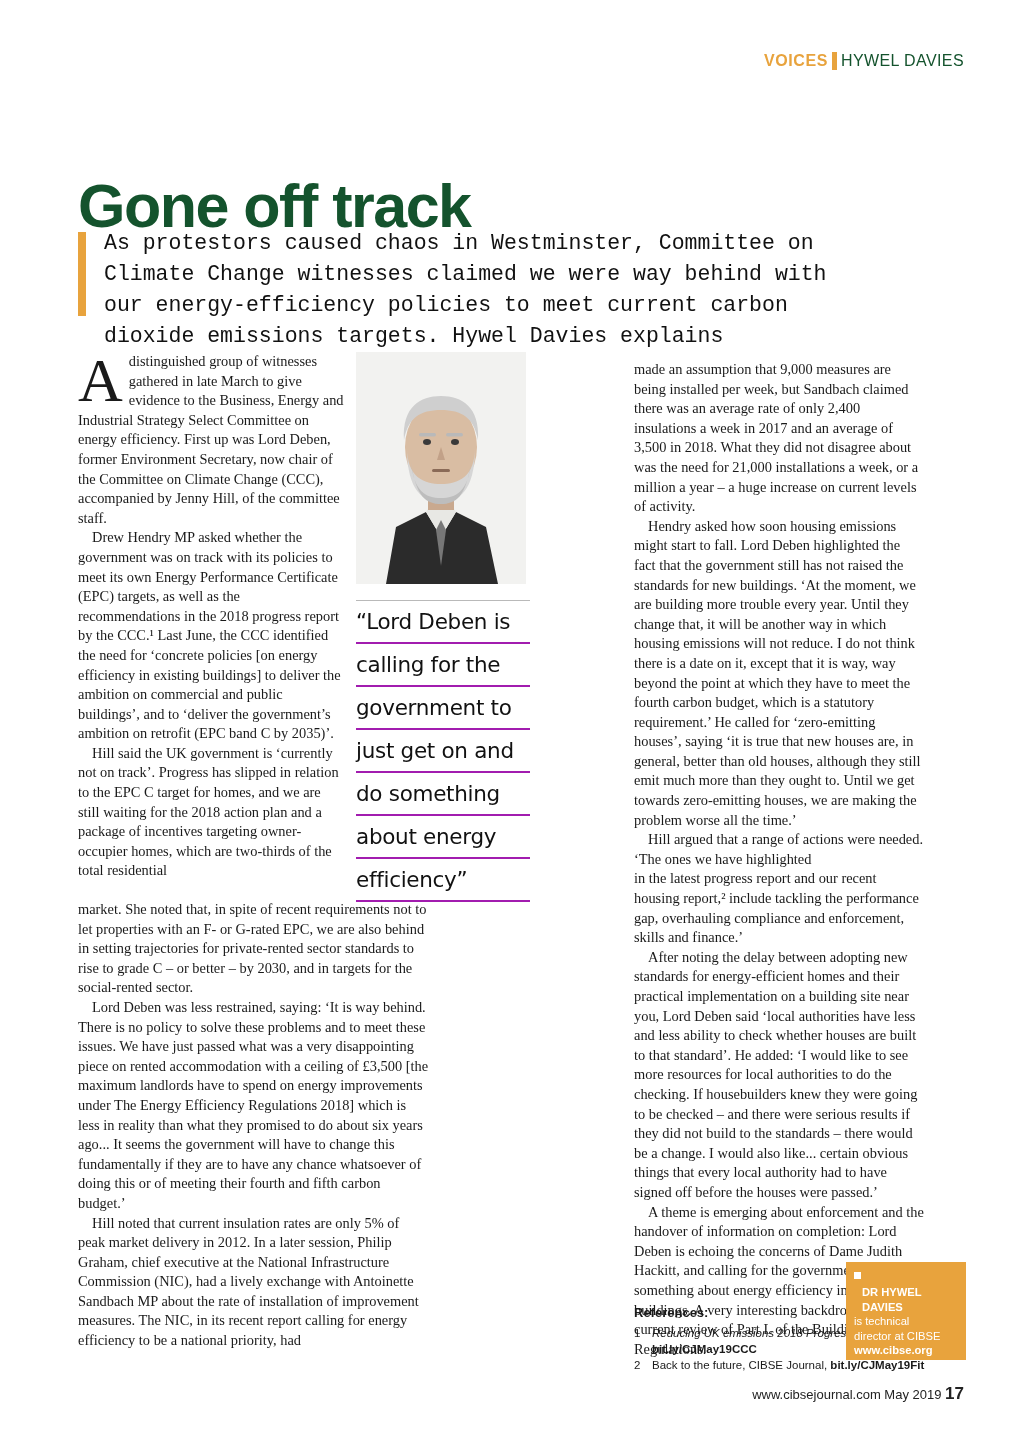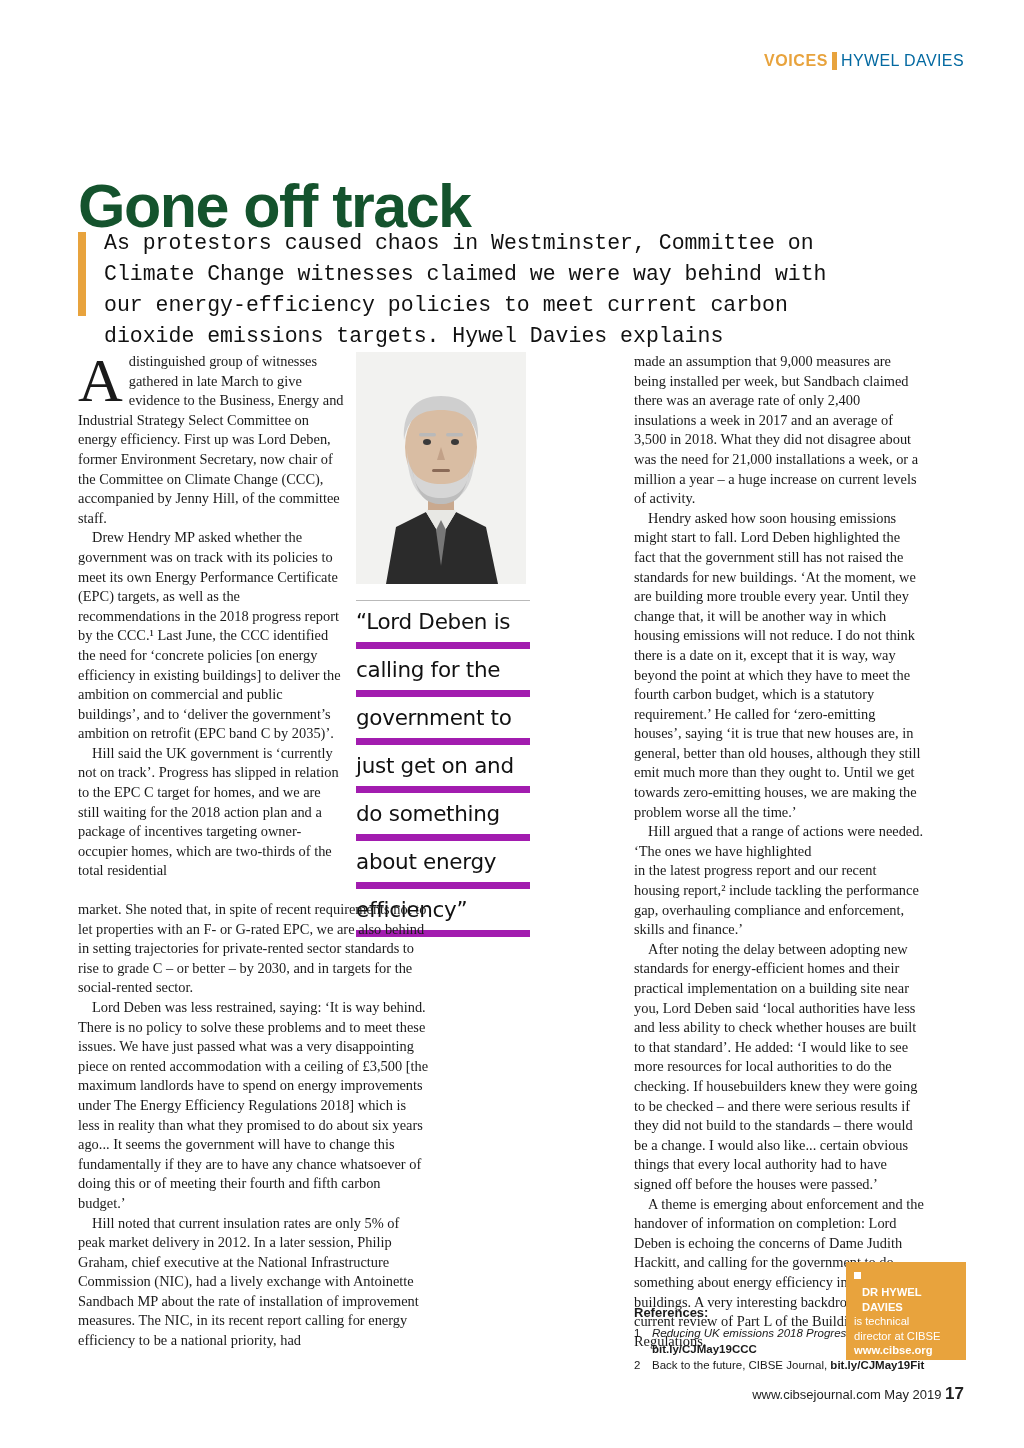--- a/index.html
+++ b/index.html
@@ -20,21 +20,21 @@
     display:flex; align-items:center; gap:4px;
     font-family:"Liberation Sans", sans-serif;
   }
   .header .voices {
     color:#E8A33D; font-weight:bold; font-size:16px; letter-spacing:0.6px;
   }
   .header .rule {
     width:5px; height:18px; background:#E8A33D; display:inline-block;
   }
   .header .author {
-    color:#0369a1; font-size:16px; letter-spacing:0.4px;
+    color:#14532d; font-size:16px; letter-spacing:0.4px;
   }
 
   
   .title {
     position:absolute; left:78px; top:130px;
     font-family:Liberation Sans, sans-serif;
     font-weight:bold;
     font-size:61px;
     letter-spacing:-1.5px;
     color:#14532d;
@@ -60,21 +60,21 @@
     position:absolute;
     font-size:14.4px;
     line-height:19.6px;
     text-align:left;
     color:#1a1a1a;
   }
   .col p { margin:0; text-indent:14px; }
   .col p.first { text-indent:0; }
 
   #col1 { left:78px; top:352px; width:266px; }
-  #col3 { left:634px; top:352px; width:290px; }
+  #col3 { left:634px; top:360px; width:290px; }
 
   
   .dropcap {
     float:left;
     font-family:"Liberation Serif", serif;
     font-size:62px;
     line-height:52px;
     padding:2px 6px 0 0;
     font-weight:normal;
   }
@@ -92,21 +92,21 @@
   
   .pullquote {
     position:absolute; left:356px; top:600px; width:174px;
     font-family:"DejaVu Sans", sans-serif;
     font-size:21.5px;
     line-height:41px;
     color:#111;
     letter-spacing:-0.3px;
   }
   .pullquote .pq-line {
-    border-bottom:7px solid #a21caf;
+    border-bottom:2px solid #a21caf;
     white-space:nowrap;
   }
   .pullquote .pq-top { border-top:1px solid #b9b9b9; }
 
   
   .refs {
     position:absolute; left:634px; top:1305px; width:300px;
     font-family:"Liberation Sans", sans-serif;
     font-size:11.5px;
     line-height:16px;

